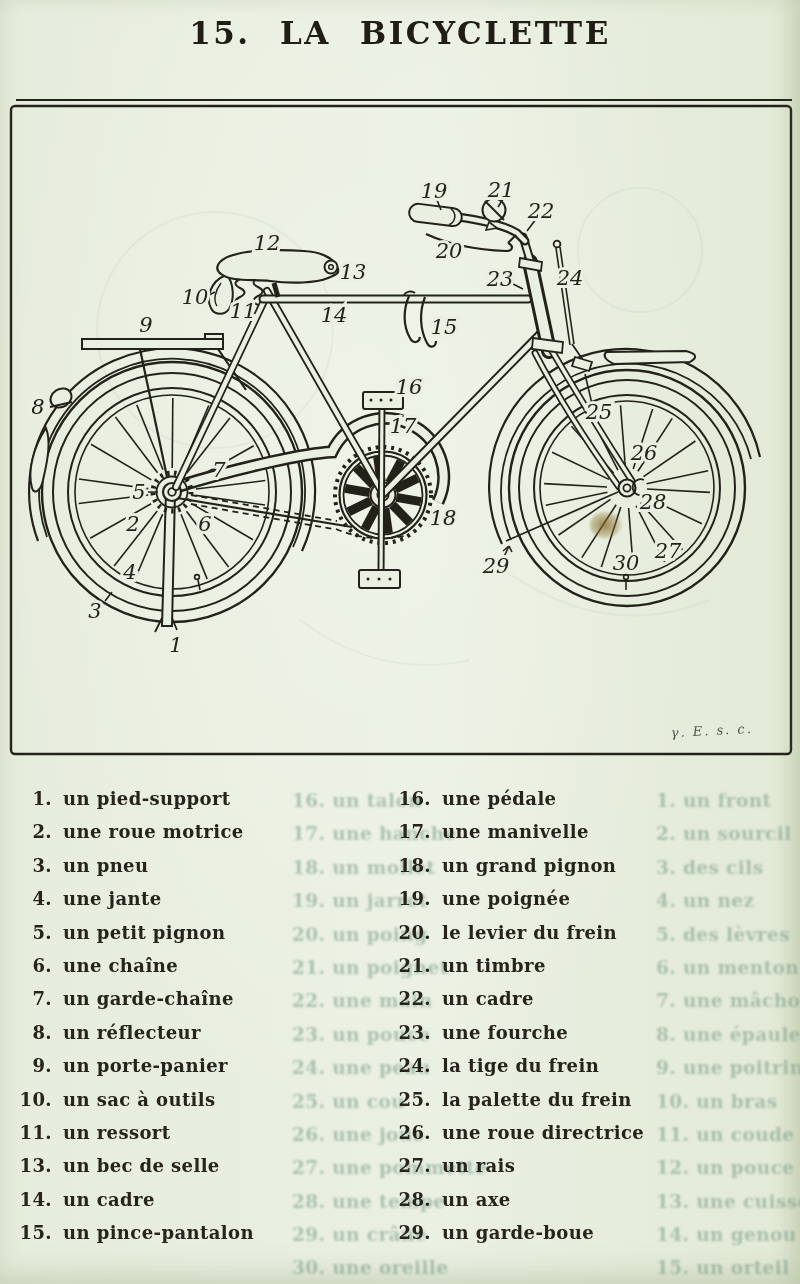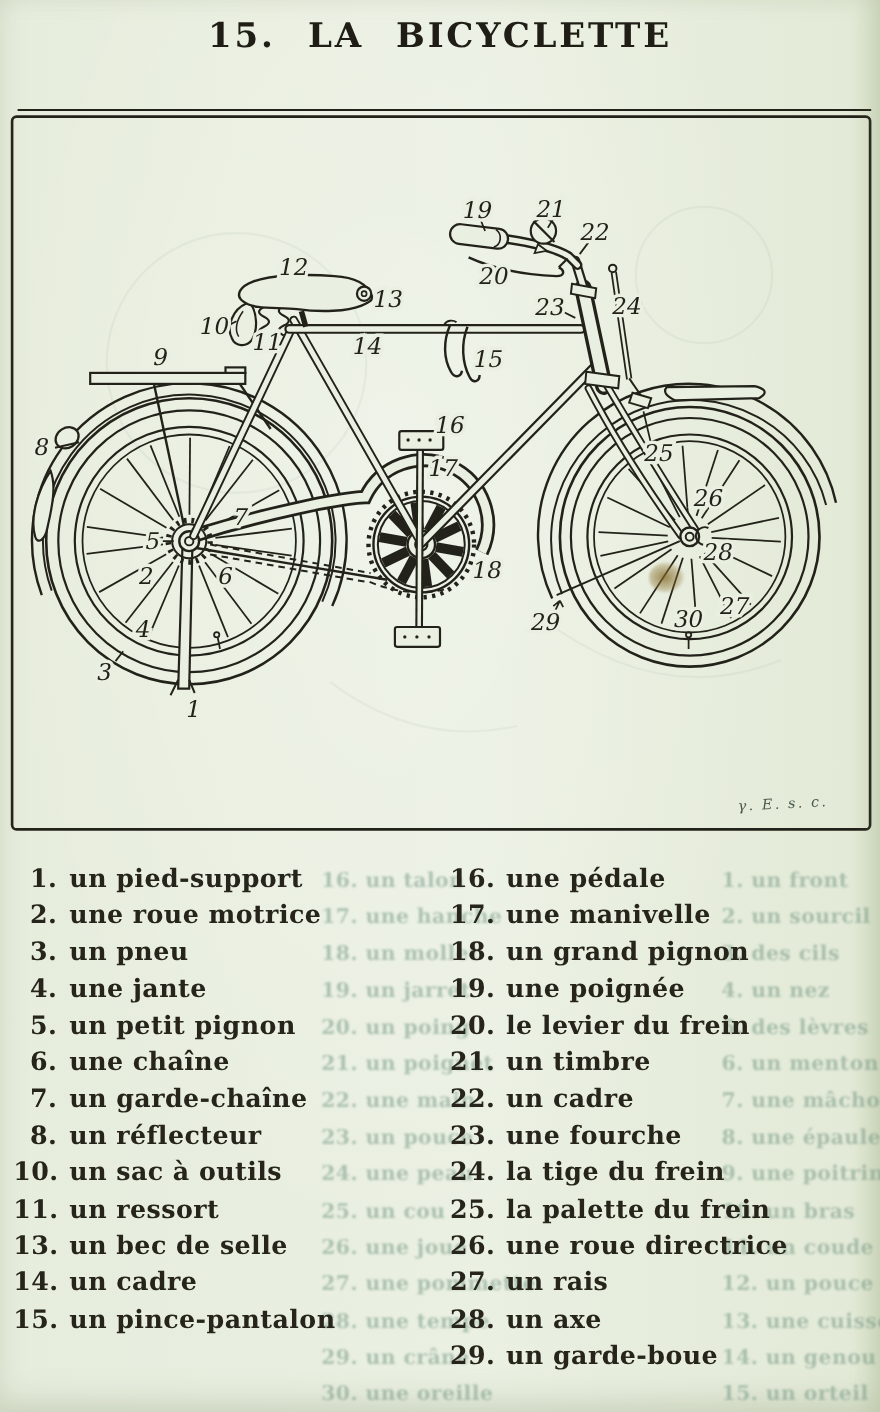--- a/index.html
+++ b/index.html
@@ -42,23 +42,23 @@
     text-anchor:middle;
   }
   svg .sig{
     font-family:"DejaVu Serif","Liberation Serif",serif;
     font-style:italic;font-size:13px;
     fill:#49584d;stroke:none;text-anchor:middle;
     letter-spacing:2px;
   }
   .vcol{position:absolute;top:782px;z-index:3;}
   .vcol-left{left:12px;}
-  .vcol-right{left:409px;}
+  .vcol-right{left:391px;}
   .vrow{height:33.4px;line-height:33.4px;white-space:nowrap;
-        font-size:23px;font-weight:bold;color:var(--textink);letter-spacing:.4px;}
+        font-size:18px;font-weight:bold;color:var(--textink);letter-spacing:.4px;}
   .vnum{display:inline-block;width:40px;text-align:right;margin-right:11px;}
   .gcol{position:absolute;top:784px;z-index:1;
         font-size:18.5px;font-weight:bold;color:var(--ghost);
         opacity:.5;filter:blur(1.1px);letter-spacing:.4px;}
   .gcol-left{left:292px;}
   .gcol-right{left:656px;}
   .grow{height:33.4px;line-height:33.4px;white-space:nowrap;}
   .stain{
     position:absolute;left:590px;top:511px;width:32px;height:28px;z-index:4;
     background:radial-gradient(ellipse at 45% 50%, rgba(128,100,35,.75), rgba(140,115,50,.35) 55%, rgba(140,115,50,0) 75%);
@@ -395,20 +395,21 @@
 
 <div class="vcol vcol-left" id="vocab-left">
     <div class="vrow"><span class="vnum">1.</span><span>un pied-support</span></div>
     <div class="vrow"><span class="vnum">2.</span><span>une roue motrice</span></div>
     <div class="vrow"><span class="vnum">3.</span><span>un pneu</span></div>
     <div class="vrow"><span class="vnum">4.</span><span>une jante</span></div>
     <div class="vrow"><span class="vnum">5.</span><span>un petit pignon</span></div>
     <div class="vrow"><span class="vnum">6.</span><span>une chaîne</span></div>
     <div class="vrow"><span class="vnum">7.</span><span>un garde-chaîne</span></div>
     <div class="vrow"><span class="vnum">8.</span><span>un réflecteur</span></div>
+    <div class="vrow"><span class="vnum">9.</span><span>un porte-panier</span></div>
     <div class="vrow"><span class="vnum">10.</span><span>un sac à outils</span></div>
     <div class="vrow"><span class="vnum">11.</span><span>un ressort</span></div>
     <div class="vrow"><span class="vnum">13.</span><span>un bec de selle</span></div>
     <div class="vrow"><span class="vnum">14.</span><span>un cadre</span></div>
     <div class="vrow"><span class="vnum">15.</span><span>un pince-pantalon</span></div>
   </div>
 <div class="vcol vcol-right" id="vocab-right">
     <div class="vrow"><span class="vnum">16.</span><span>une pédale</span></div>
     <div class="vrow"><span class="vnum">17.</span><span>une manivelle</span></div>
     <div class="vrow"><span class="vnum">18.</span><span>un grand pignon</span></div>

